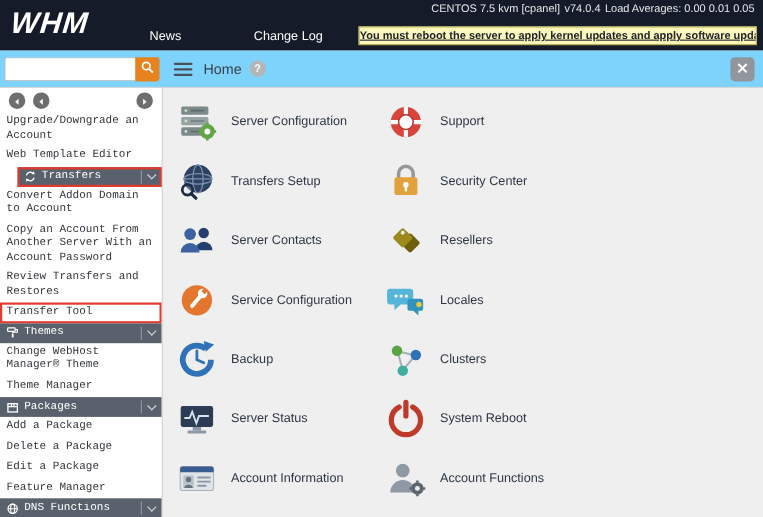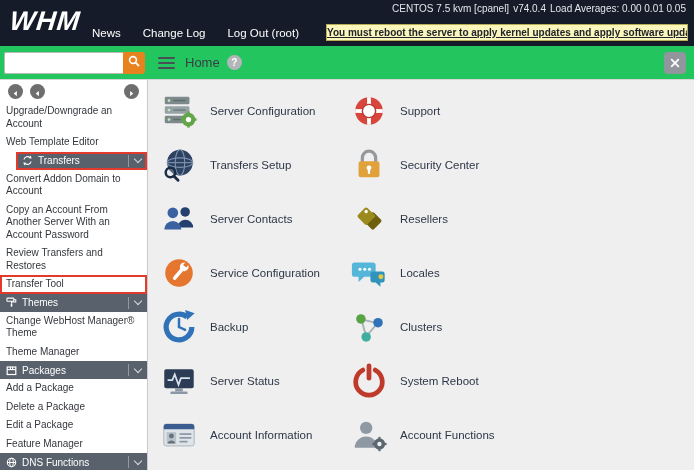--- a/index.html
+++ b/index.html
@@ -15,31 +15,31 @@
     font-weight:800;font-style:italic;letter-spacing:1px;transform:skewX(-6deg);
   }
   .top-info{
     position:absolute;right:8px;top:3px;color:#e4e6ea;font-size:10px;
     display:flex;gap:4px;white-space:nowrap;
   }
   .topnav{
     position:absolute;left:92px;top:27px;display:flex;gap:22px;
     color:#fff;font-size:11.5px;
   }
-  .topnav-link{cursor:pointer;}
+  .topnav-link{cursor:pointer;margin-left:44px;}
   .warning-banner{
     position:absolute;left:326px;right:6px;top:24px;height:17px;
     background:#fbf6bb;border:1px solid #b7ae55;box-sizing:border-box;
     display:flex;align-items:center;justify-content:center;
     font-size:10px;font-weight:600;color:#20242c;
   }
   .warning-banner span{text-decoration:underline;white-space:nowrap;overflow:hidden;}
   
   .toolbar{
-    height:34px;background:#22c55e;border-bottom:1px solid #d6d6d6;
+    height:34px;background:#7dd3fc;border-bottom:1px solid #d6d6d6;
     box-sizing:border-box;display:flex;align-items:center;position:relative;
   }
   .searchwrap{width:148px;box-sizing:border-box;padding:0 3px 0 4px;display:flex;align-items:center;}
   .search-input{
     flex:1;min-width:0;height:20px;border:1px solid #b9b9b9;border-right:none;
     border-radius:2px 0 0 2px;font-size:11px;padding:0 4px;outline:none;
     font-family:"Liberation Sans", sans-serif;
   }
   .search-btn{
     width:22px;height:22px;background:#e8821e;border:none;border-radius:0 3px 3px 0;
@@ -54,21 +54,21 @@
     justify-content:center;cursor:pointer;
   }
   .close-btn{
     position:absolute;right:8px;top:6px;width:22px;height:22px;border-radius:4px;
     background:#90969c;display:flex;align-items:center;justify-content:center;cursor:pointer;
   }
   
   .content{display:flex;height:390px;}
   .sidebar{
     width:148px;box-sizing:border-box;background:#fff;border-right:1px solid #c9c9c9;
-    overflow:hidden;flex:0 0 148px;
+    overflow:hidden;flex:0 0 148px;font-family:Liberation Mono, monospace;
   }
   .nav-arrows{display:flex;align-items:center;gap:7px;padding:4px 8px 3px 8px;}
   .circle-btn{
     width:15px;height:15px;border-radius:50%;background:#6e6e6e;
     display:flex;align-items:center;justify-content:center;cursor:pointer;
   }
   .nav-spacer{flex:1;}
   .sb-link{
     font-size:10px;color:#33373c;padding:3px 6px;line-height:1.25;cursor:pointer;
   }

